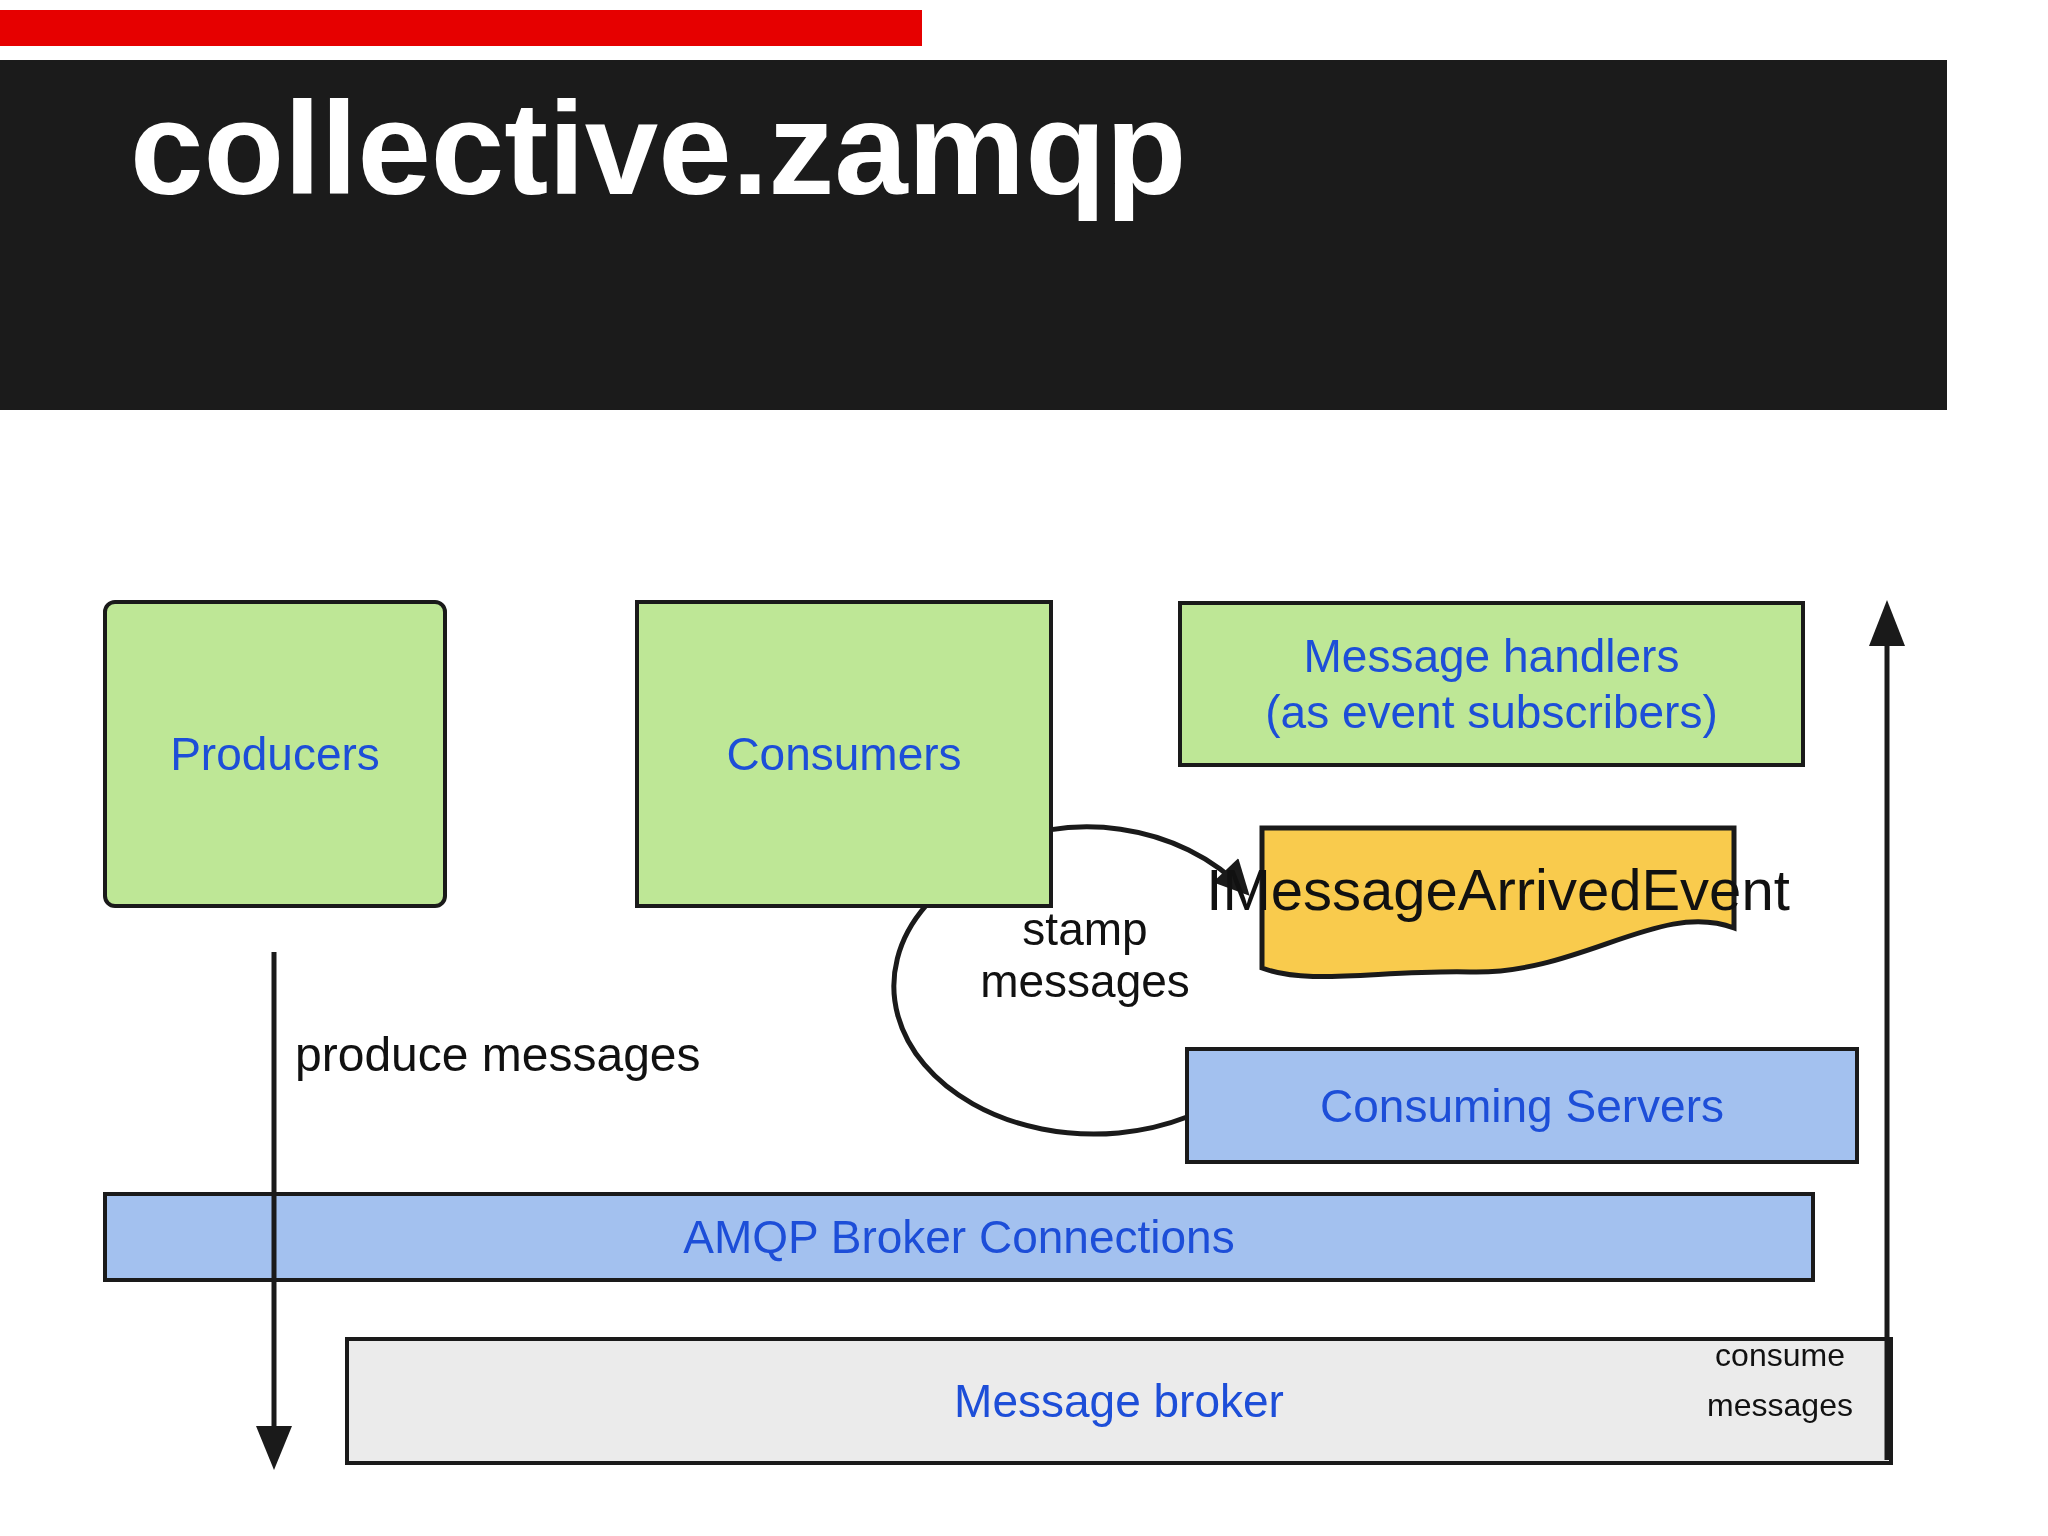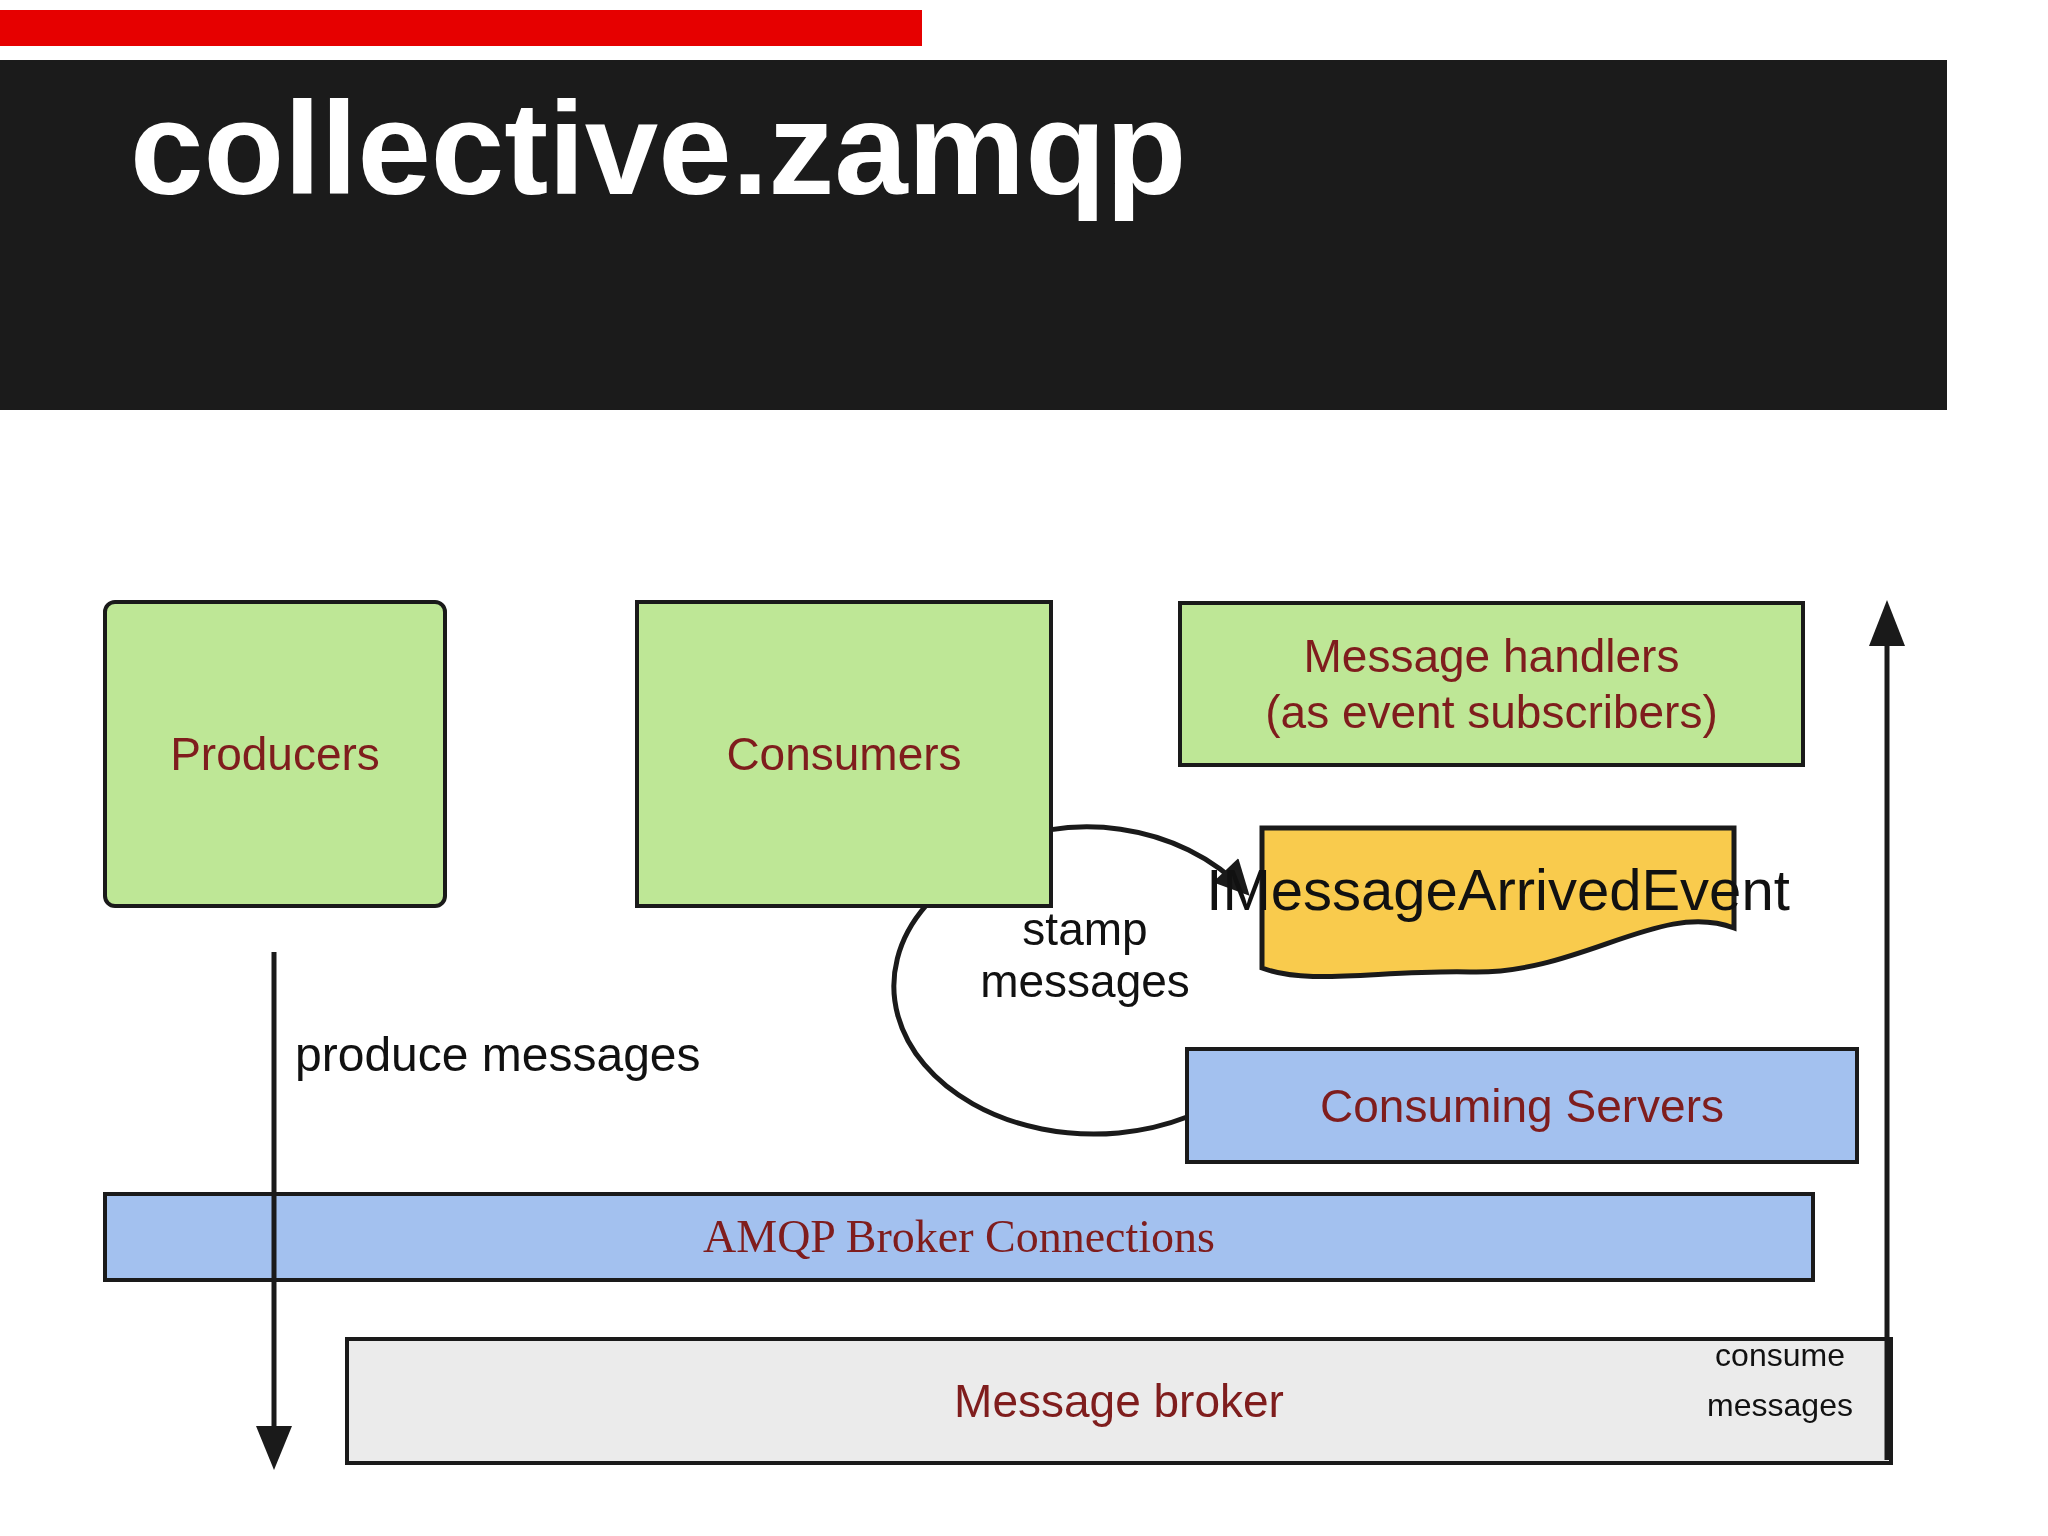--- a/index.html
+++ b/index.html
@@ -15,21 +15,21 @@
   
   #title-band{left:0;top:60px;width:1947px;height:350px;background:#1b1b1b;z-index:1;}
   #slide-title{
     left:130px;top:58px;width:1700px;z-index:2;
     font-size:132px;line-height:182px;font-weight:bold;color:#ffffff;
     letter-spacing:0px;white-space:nowrap;
   }
   
   .box{
     border:4px solid #1a1a1a;display:flex;align-items:center;justify-content:center;
-    text-align:center;font-size:46px;line-height:56px;color:#7f1d1d;z-index:3;
+    text-align:center;font-size:46px;line-height:56px;color:#1d4ed8;z-index:3;
     box-sizing:border-box;
   }
   #box-producers       {left:103px; top:600px; width:344px;  height:308px;border-radius:12px;}
   #box-consumers       {left:635px; top:600px; width:418px;  height:308px;}
   #box-handlers        {left:1178px;top:601px; width:627px;  height:166px;}
   #box-consuming       {left:1185px;top:1047px;width:674px;  height:117px;}
   #box-amqp            {left:103px; top:1192px;width:1712px; height:90px;}
   #box-broker          {left:345px; top:1337px;width:1548px; height:128px;}
   
   #label-event{
@@ -86,21 +86,21 @@
     </span>
   </div>
 
   <div class="abs" id="label-event">
     <span>IMessageArrivedEvent</span>
   </div>
 
   <div class="abs box" id="box-consuming" style="background: rgb(163, 193, 239);">
     <span>Consuming Servers</span>
   </div>
-  <div class="abs box" id="box-amqp" style="background: rgb(163, 193, 239); font-family: Liberation Serif, serif;">
+  <div class="abs box" id="box-amqp" style="background: rgb(163, 193, 239);">
     <span>AMQP Broker Connections</span>
   </div>
 
   <div class="abs box" id="box-broker" style="background: rgb(235, 235, 235);">
     <span>Message broker</span>
   </div>
 
   <svg class="abs" id="layer-over" width="2048" height="1536" viewBox="0 0 2048 1536">
 
     <line x1="274" y1="952" x2="274" y2="1430" stroke="#1a1a1a" stroke-width="5"></line>

